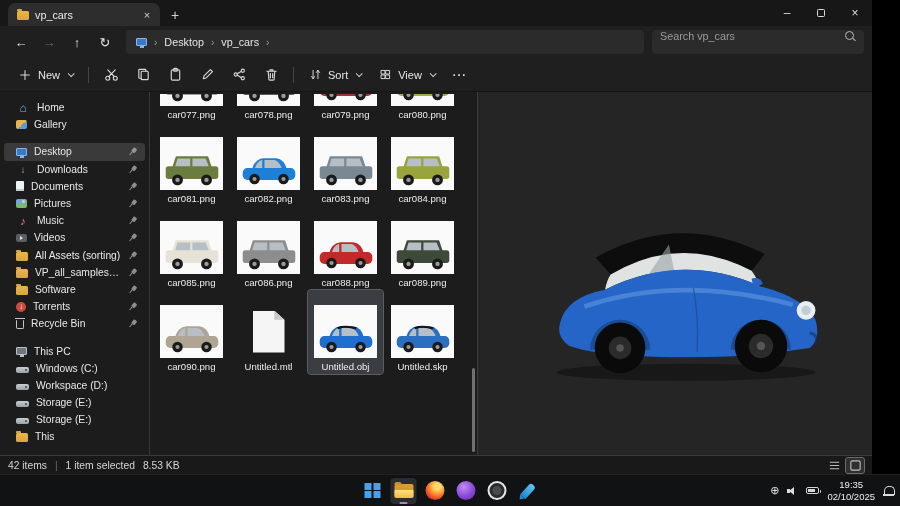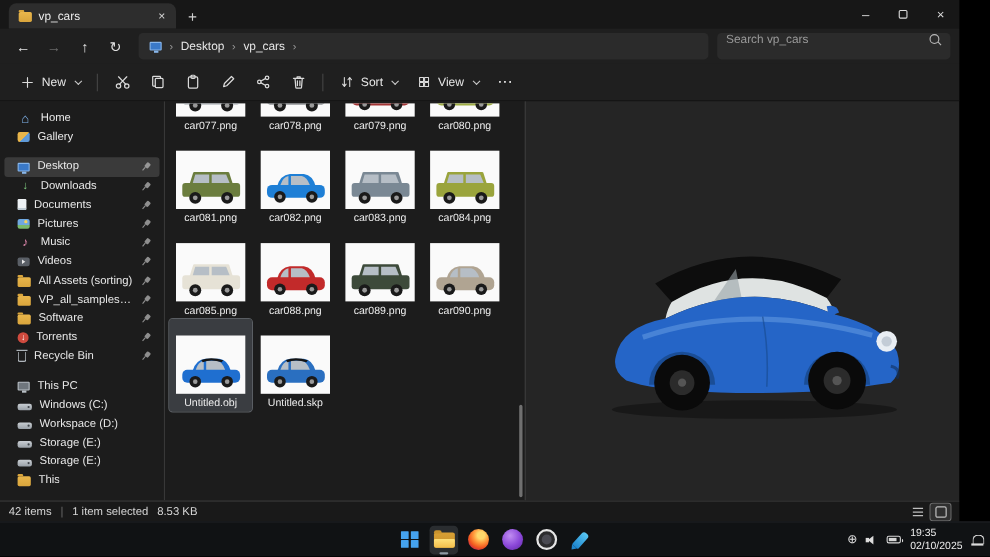--- a/index.html
+++ b/index.html
@@ -121,21 +121,21 @@
   .pen-icon{width:7px;height:16px;background:linear-gradient(180deg,#59c7f2,#1f86cf);border-radius:3px 3px 1px 1px;transform:rotate(42deg);position:relative}
   .pen-icon::after{content:'';position:absolute;bottom:-4px;left:0;border-left:3.5px solid transparent;border-right:3.5px solid transparent;border-top:4.5px solid #1f86cf}
   .tb-right{position:absolute;right:4px;top:0;height:100%;display:flex;align-items:center;gap:8px;padding-right:2px}
   .tray-globe{font-size:11px;color:#e0e0e0}
   .spk{position:relative;width:11px;height:10px}
   .spk::before{content:'';position:absolute;left:0;top:3px;width:3px;height:4px;background:#ddd}
   .spk::after{content:'';position:absolute;left:2px;top:1px;border-top:4px solid transparent;border-bottom:4px solid transparent;border-right:5px solid #ddd}
   .bat{width:13px;height:7px;border:1px solid #d6d6d6;border-radius:2px;position:relative}
   .bat::before{content:'';position:absolute;top:1px;bottom:1px;left:1px;width:7px;background:#d6d6d6}
   .bat::after{content:'';position:absolute;right:-3px;top:1.5px;width:1.5px;height:3px;background:#d6d6d6;border-radius:0 1px 1px 0}
-  .clock{font-size:9.5px;line-height:1.25;text-align:left;color:#eee}
+  .clock{font-size:9.5px;line-height:1.25;text-align:center;color:#eee}
   .bell{width:11px;height:10px;position:relative}
   .bell::before{content:'';position:absolute;left:1px;top:0;width:9px;height:8px;border:1.2px solid #dcdcdc;border-bottom:none;border-radius:5px 5px 0 0}
   .bell::after{content:'';position:absolute;left:0;bottom:0;width:11px;height:1.2px;background:#dcdcdc}
 </style>
 </head>
 <body>
 
 <div class="screen">
   <div class="explorer">
 
@@ -471,20 +471,35 @@
                   <circle cx="48" cy="32" r="6" fill="#1a1a1a"></circle>
                   <circle cx="16" cy="32" r="2.4" fill="#9a9a9a"></circle>
                   <circle cx="48" cy="32" r="2.4" fill="#9a9a9a"></circle>
                 </svg>
               </div>
               <div class="fname">car085.png</div>
             </div>
             <div class="file-item">
               <div class="thumb">
                 <svg width="58" height="38" viewBox="0 0 64 40">
+                  <path d="M10 19 L14 6.5 Q14.3 6 15 6 L49 6 Q49.7 6 50 6.5 L54 19 Z" fill="#8d8d8d"></path>
+                  <rect x="3" y="17" width="58" height="14" rx="3" fill="#8d8d8d"></rect>
+                  <path d="M16 8.5 L30 8.5 L30 17 L13.5 17 Z" fill="#b6bec6"></path>
+                  <path d="M32.5 8.5 L47 8.5 L50.5 17 L32.5 17 Z" fill="#b6bec6"></path>
+                  <circle cx="16" cy="32" r="6" fill="#1a1a1a"></circle>
+                  <circle cx="48" cy="32" r="6" fill="#1a1a1a"></circle>
+                  <circle cx="16" cy="32" r="2.4" fill="#9a9a9a"></circle>
+                  <circle cx="48" cy="32" r="2.4" fill="#9a9a9a"></circle>
+                </svg>
+              </div>
+              <div class="fname">car086.png</div>
+            </div>
+            <div class="file-item">
+              <div class="thumb">
+                <svg width="58" height="38" viewBox="0 0 64 40">
                   <path d="M13 21 Q16 9 26 8 L40 8 Q49 9 52 21 Z" fill="#c22a2a"></path>
                   <rect x="3" y="19" width="58" height="13" rx="5" fill="#c22a2a"></rect>
                   <path d="M27 10 L38 10 Q43 11 46 19 L27 19 Z" fill="#b6bec6"></path>
                   <path d="M24.5 10 Q19 11 16.5 19 L24.5 19 Z" fill="#b6bec6"></path>
                   <circle cx="16" cy="31" r="5.8" fill="#1a1a1a"></circle>
                   <circle cx="48" cy="31" r="5.8" fill="#1a1a1a"></circle>
                   <circle cx="16" cy="31" r="2.3" fill="#9a9a9a"></circle>
                   <circle cx="48" cy="31" r="2.3" fill="#9a9a9a"></circle>
                 </svg>
               </div>
@@ -512,20 +527,26 @@
                   <rect x="3" y="19" width="58" height="13" rx="5" fill="#b0a492"></rect>
                   <path d="M27 10 L38 10 Q43 11 46 19 L27 19 Z" fill="#b6bec6"></path>
                   <path d="M24.5 10 Q19 11 16.5 19 L24.5 19 Z" fill="#b6bec6"></path>
                   <circle cx="16" cy="31" r="5.8" fill="#1a1a1a"></circle>
                   <circle cx="48" cy="31" r="5.8" fill="#1a1a1a"></circle>
                   <circle cx="16" cy="31" r="2.3" fill="#9a9a9a"></circle>
                   <circle cx="48" cy="31" r="2.3" fill="#9a9a9a"></circle>
                 </svg>
               </div>
               <div class="fname">car090.png</div>
+            </div>
+            <div class="file-item">
+              <div class="doc-thumb">
+                <div class="doc-page"></div>
+              </div>
+              <div class="fname">Untitled.mtl</div>
             </div>
             <div class="file-item selected">
               <div class="thumb">
                 <svg width="58" height="38" viewBox="0 0 64 40">
                   <path d="M13 21 Q16 9 26 8 L40 8 Q49 9 52 21 Z" fill="#1f6fd0"></path>
                   <rect x="3" y="19" width="58" height="13" rx="5" fill="#1f6fd0"></rect>
                   <path d="M27 10 L38 10 Q43 11 46 19 L27 19 Z" fill="#b6bec6"></path>
                   <path d="M24.5 10 Q19 11 16.5 19 L24.5 19 Z" fill="#b6bec6"></path>
                   <path d="M22 9.2 Q32 5.8 44 9.5 L42.5 11.6 Q32 8.2 23.5 11.4 Z" fill="#141414"></path>
                   <circle cx="16" cy="31" r="5.8" fill="#1a1a1a"></circle>

